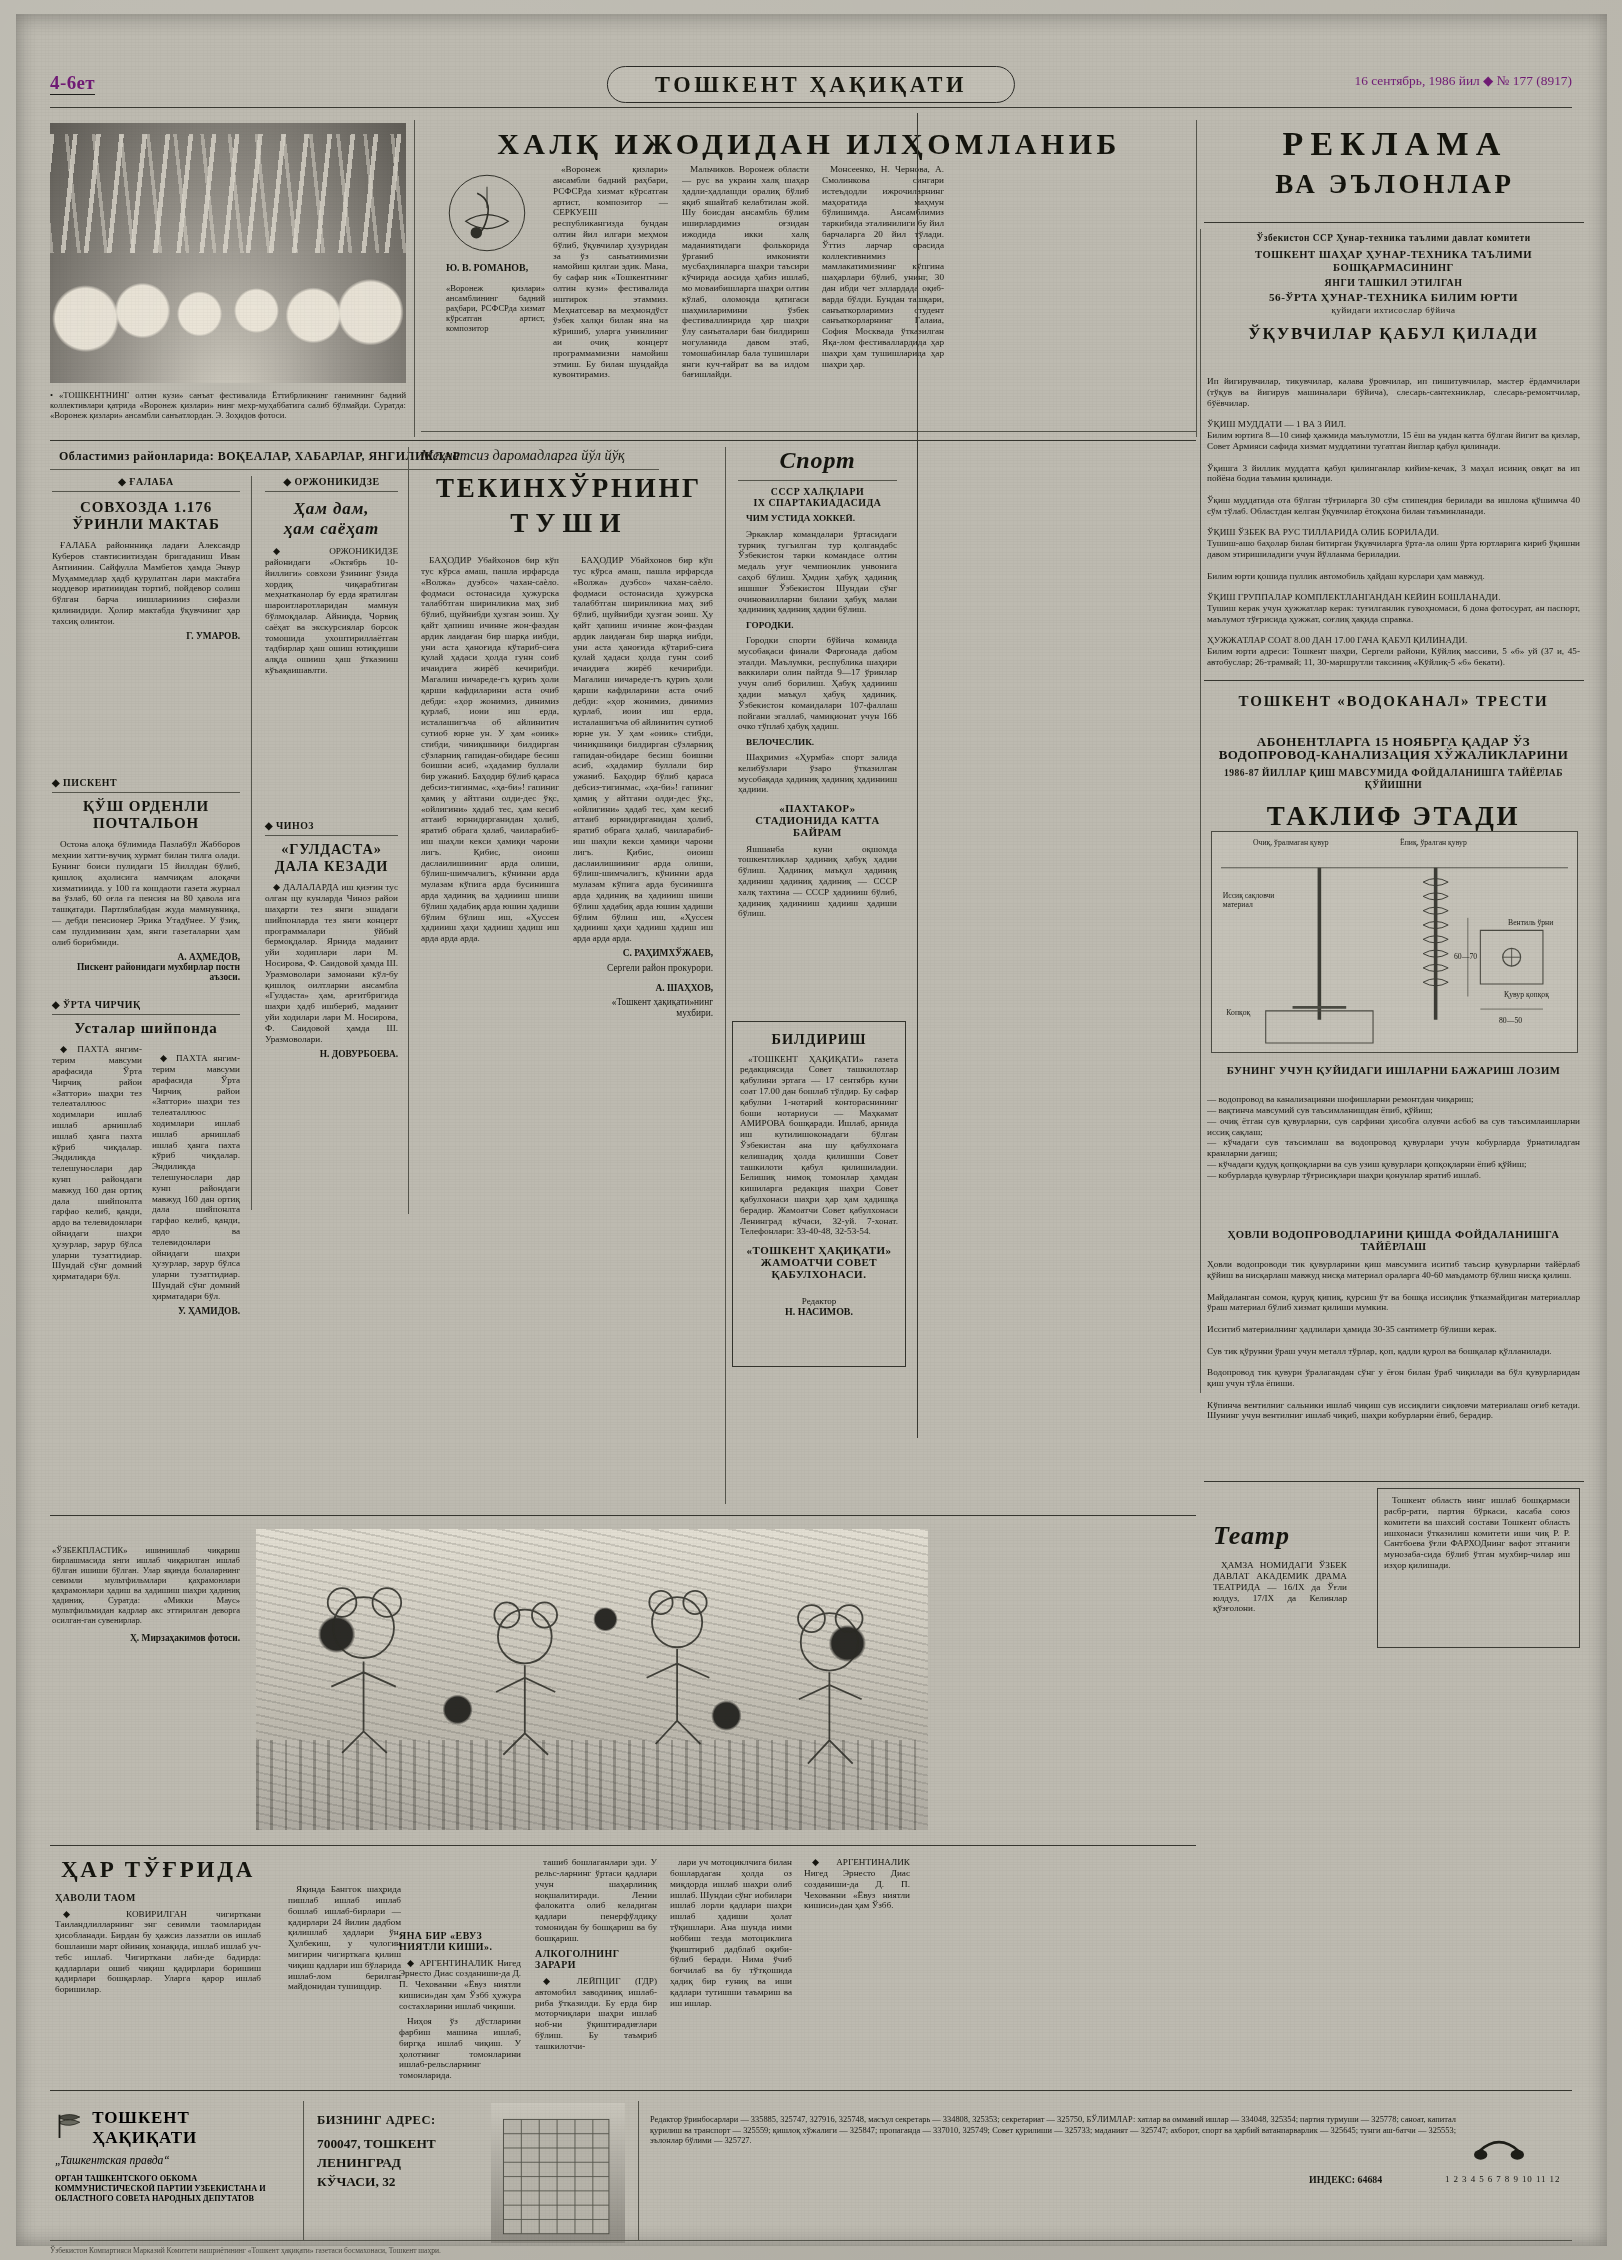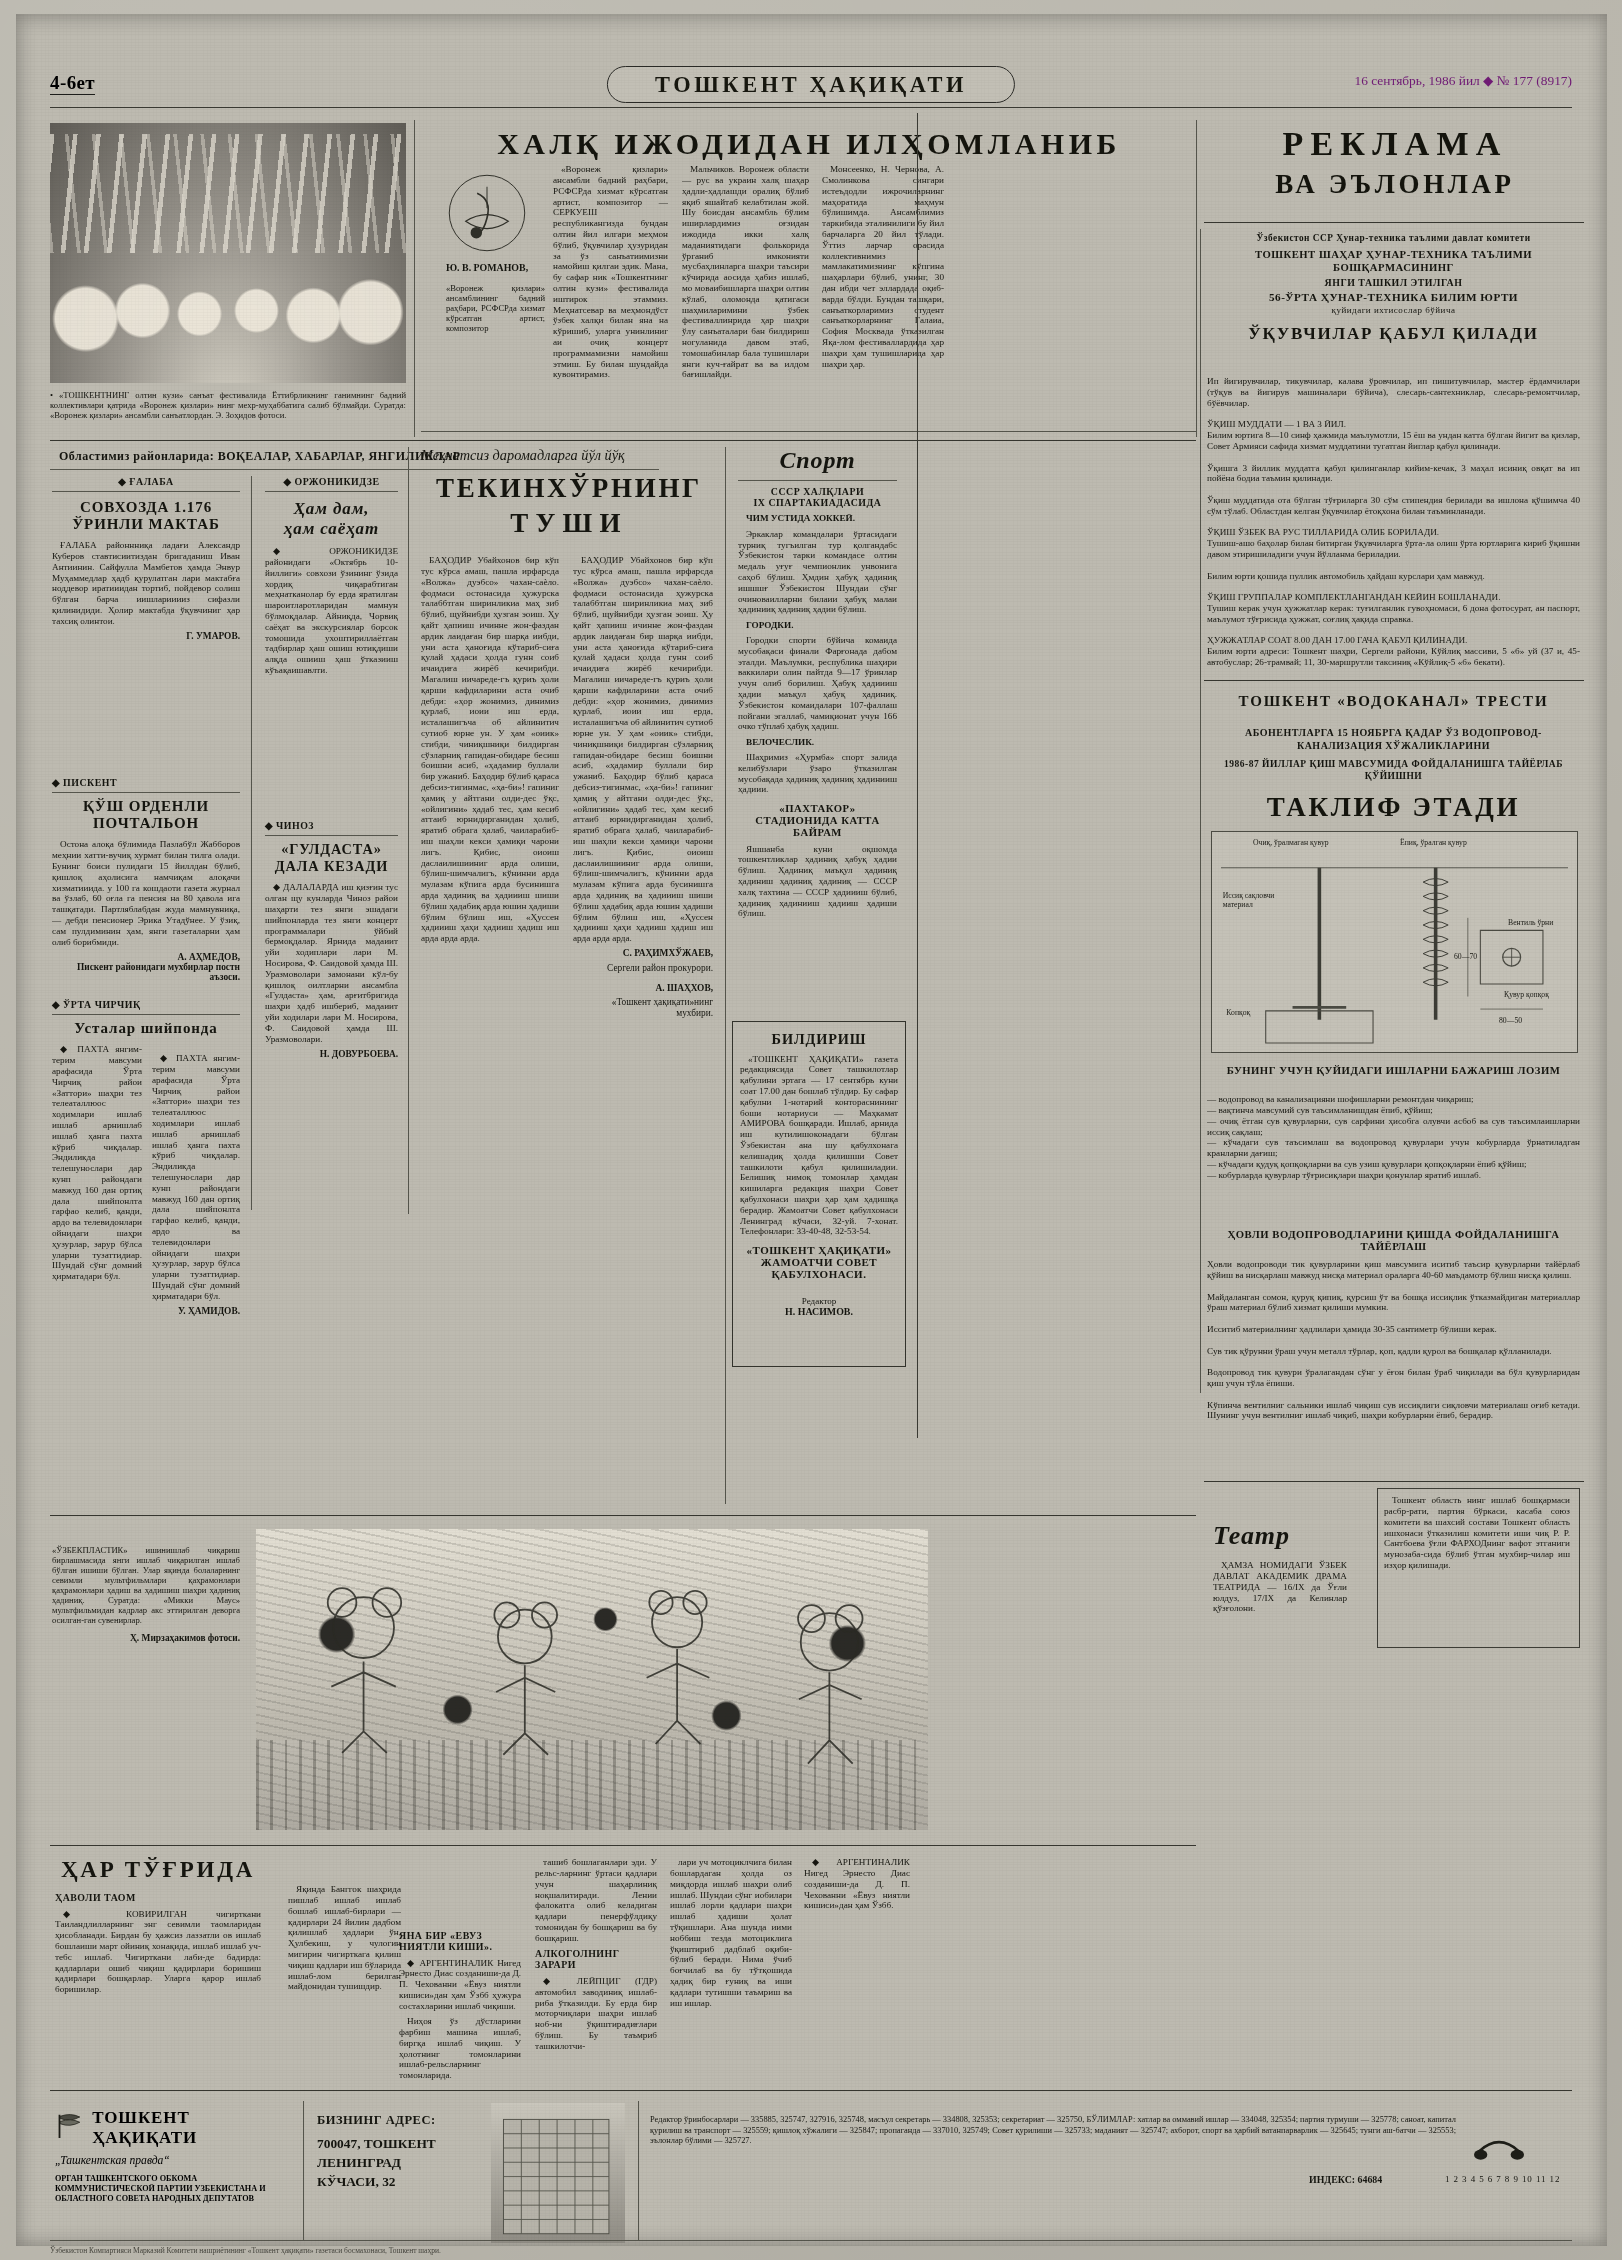--- a/index.html
+++ b/index.html
@@ -19,21 +19,21 @@
   }
   .grain{
     position:absolute;inset:0;pointer-events:none;
     background-image:
       repeating-linear-gradient(0deg, rgba(0,0,0,0.022) 0 0.9px, rgba(255,255,255,0.0) 0.9px 2.7px),
       repeating-linear-gradient(90deg, rgba(0,0,0,0.018) 0 0.9px, rgba(255,255,255,0.0) 0.9px 3.6px);
     mix-blend-mode:multiply;opacity:.7;
   }
   
   .masthead{position:absolute;left:34px;top:52px;width:1522px;height:36px;}
-  .folio{position:absolute;left:0;top:5.4px;font-size:19px;font-weight:bold;color:#000000;letter-spacing:0.4px;}
+  .folio{position:absolute;left:0;top:5.4px;font-size:19px;font-weight:bold;color:#701a75;letter-spacing:0.4px;}
   .folio .ul{border-bottom:1.8px solid #1d1d1b;padding-bottom:1.8px;}
   .paper-name{
     position:absolute;left:50%;transform:translateX(-50%);top:0;
     border:1.8px solid #2a2a26;border-radius:25px;padding:4.5px 47px;
     font-size:22.4px;letter-spacing:3.6px;font-weight:bold;color:#17170f;
     background:#c2bfb5;
   }
   .issue{position:absolute;right:0;top:7.2px;font-size:13.4px;color:#701a75;}
   .rule-top{position:absolute;left:34px;top:93px;width:1522px;border-top:1.8px solid #3a3a33;}
 
@@ -304,21 +304,21 @@
 ЎҚИШ ГРУППАЛАР КОМПЛЕКТЛАНГАНДАН КЕЙИН БОШЛАНАДИ.
 Тушиш керак учун ҳужжатлар керак: туғилганлик гувоҳномаси, 6 дона фотосурат, ан паспорт, маълумот тўғрисида ҳужжат, соғлиқ ҳақида справка.
 
 ҲУЖЖАТЛАР СОАТ 8.00 ДАН 17.00 ГАЧА ҚАБУЛ ҚИЛИНАДИ.
 Билим юрти адреси: Тошкент шаҳри, Сергели райони, Кўйлиқ массиви, 5 «б» уй (37 и, 45-автобуслар; 26-трамвай; 11, 30-маршрутли таксиниқ «Кўйлиқ-5 «б» бекати).</div>
 
   <div class="hrule2" style="left:1188px;top:666px;width:380px;"></div>
 
   <div class="col" style="left:1191px;top:679px;width:373px;">
     <div class="hd2" style="font-size:15px;">ТОШКЕНТ «ВОДОКАНАЛ» ТРЕСТИ</div>
-    <div class="hd4" style="font-size:10px;line-height:12.5px;margin-top:17px;">АБОНЕНТЛАРГА 15 НОЯБРГА ҚАДАР ЎЗ ВОДОПРОВОД-КАНАЛИЗАЦИЯ ХЎЖАЛИКЛАРИНИ</div>
+    <div class="hd4" style="font-size:13px;line-height:12.5px;margin-top:26px;">АБОНЕНТЛАРГА 15 НОЯБРГА ҚАДАР ЎЗ ВОДОПРОВОД-КАНАЛИЗАЦИЯ ХЎЖАЛИКЛАРИНИ</div>
     <div class="hd4" style="font-size:9.5px;line-height:11.6px;margin-top:7.2px;">1986-87 ЙИЛЛАР ҚИШ МАВСУМИДА ФОЙДАЛАНИШГА ТАЙЁРЛАБ ҚЎЙИШНИ</div>
     <div class="hd1" style="font-size:27px;letter-spacing:2.7px;margin-top:9px;">ТАКЛИФ ЭТАДИ</div>
   </div>
 
   <div class="tech-fig" style="left:1195px;top:817px;width:365px;height:220px;background:#c4c1b7;">
     <svg viewBox="0 0 408 246" width="365" height="220" aria-hidden="true">
       <rect x="0" y="0" width="408" height="246" fill="none"></rect>
 
       <path d="M10 40 L398 40" stroke="#4a4a42" stroke-width="1"></path>
 

